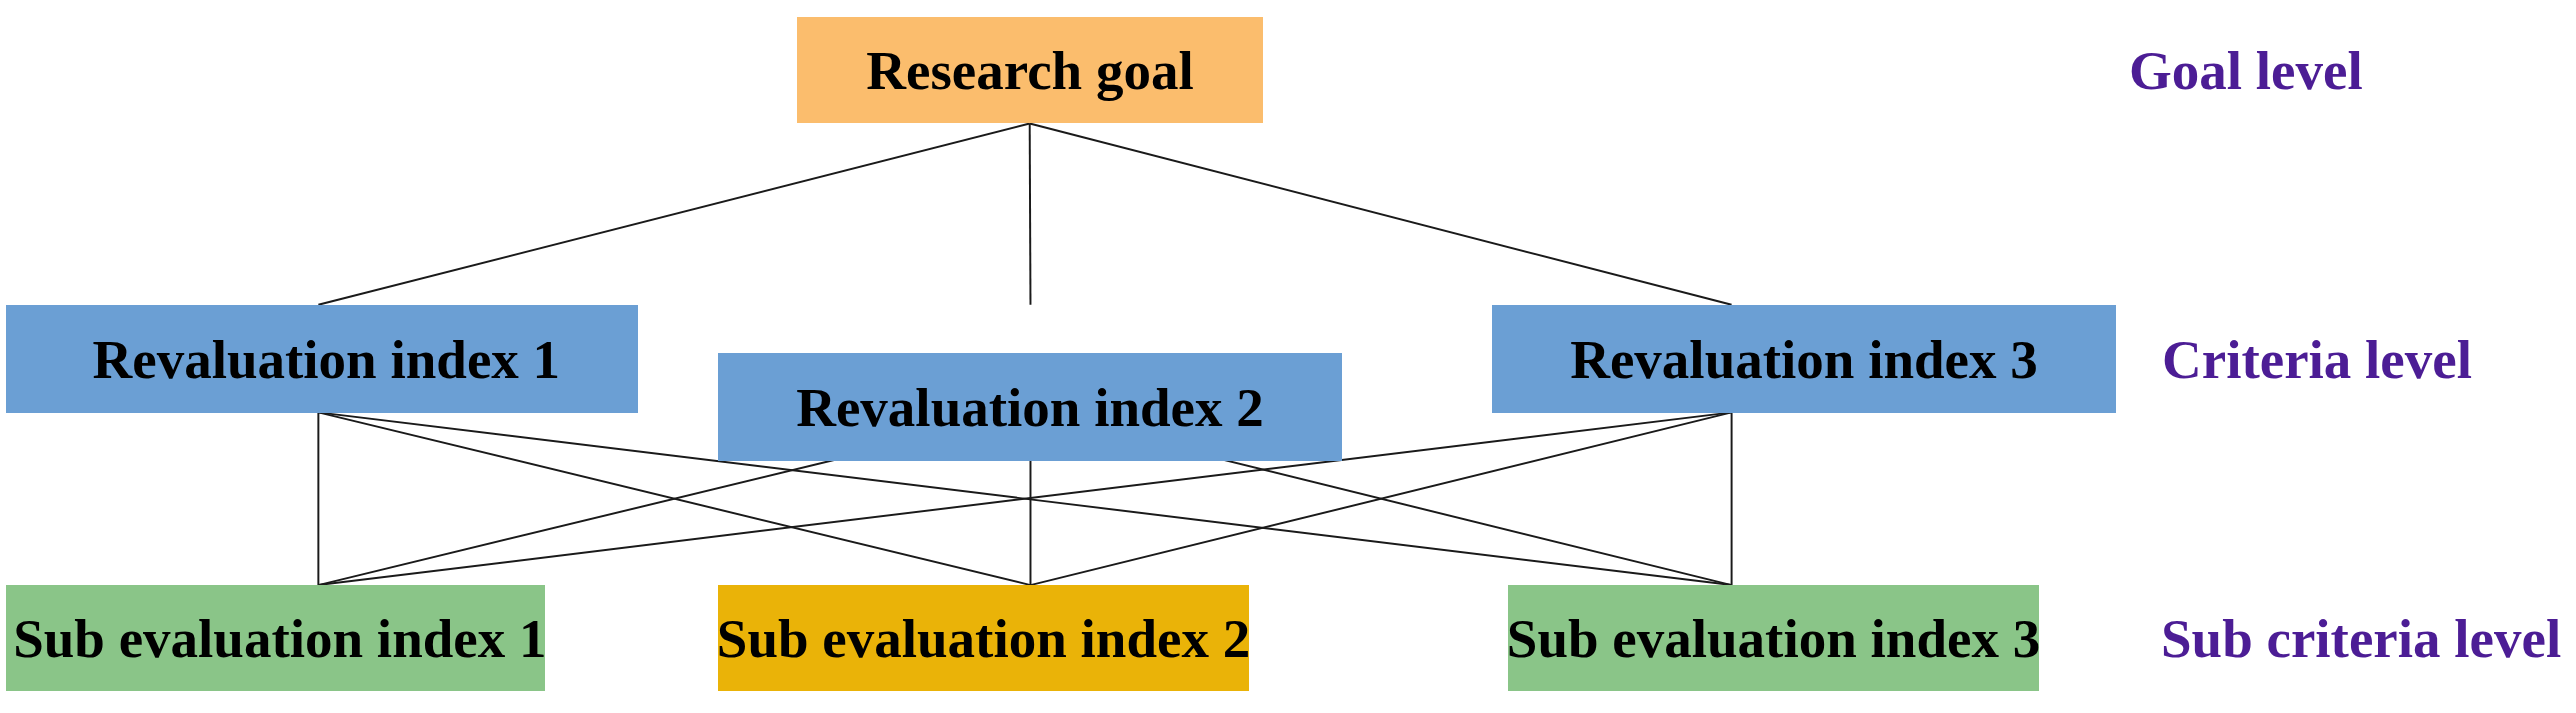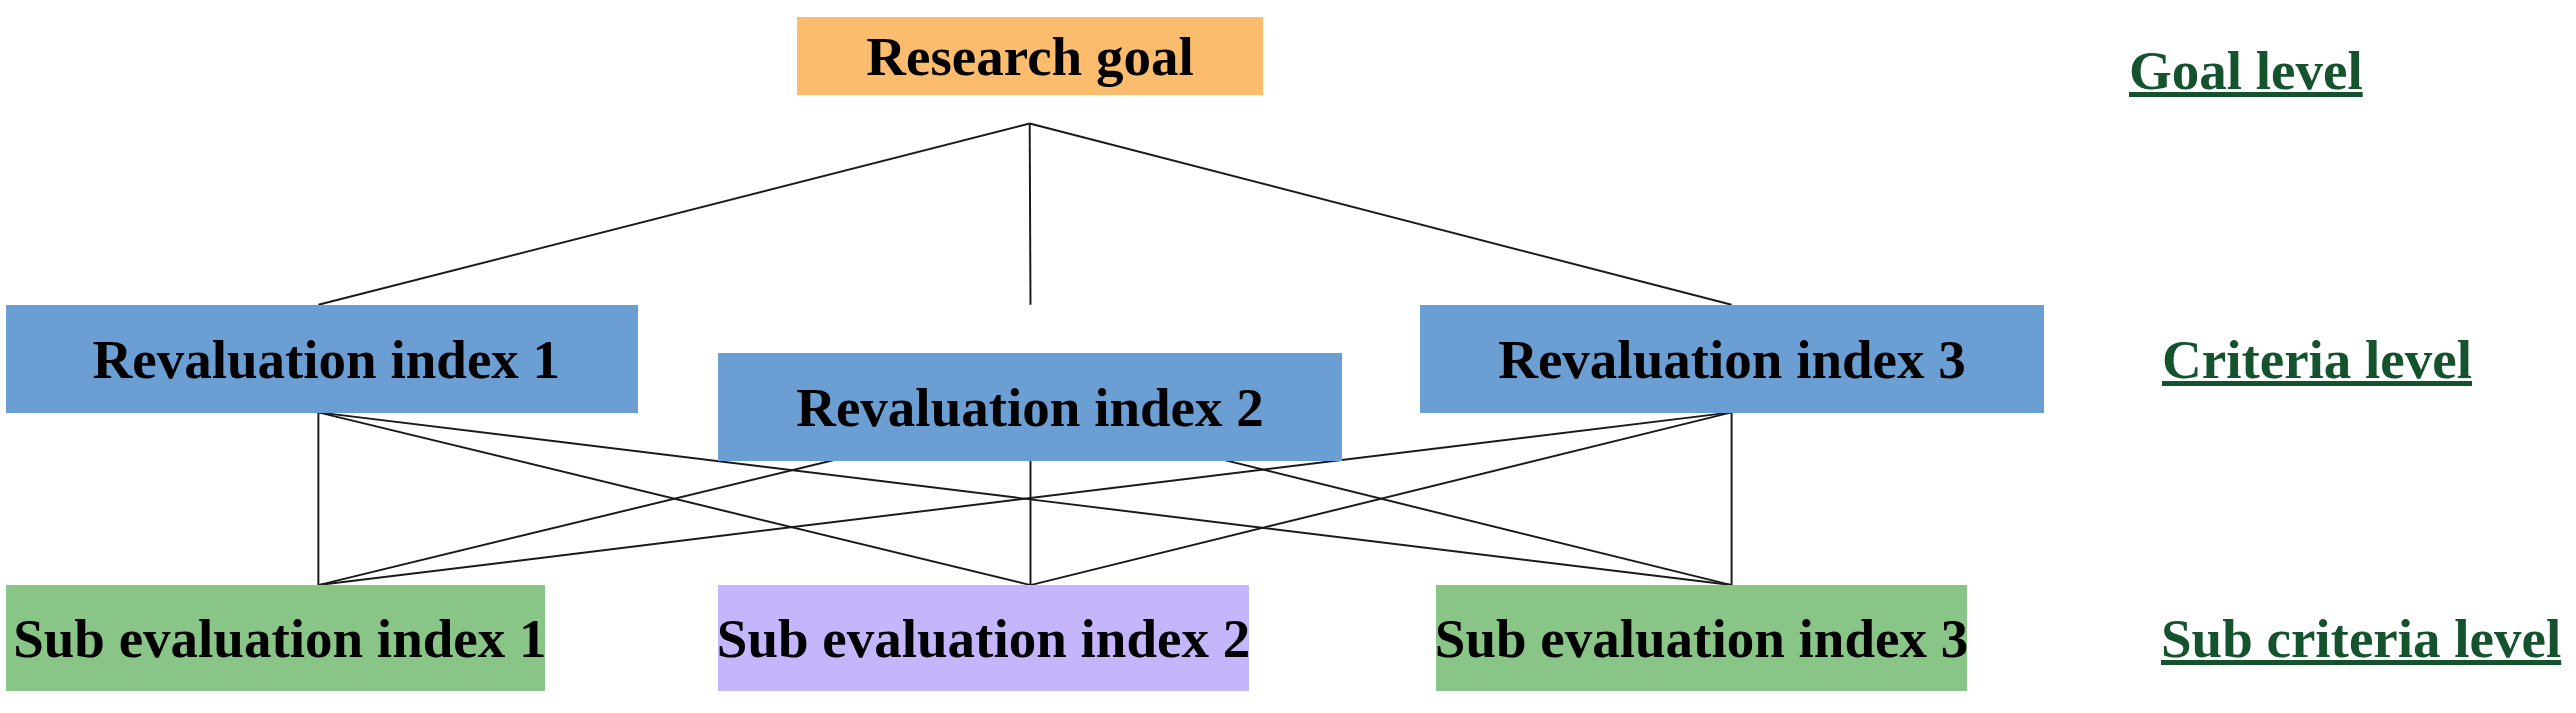--- a/index.html
+++ b/index.html
@@ -27,40 +27,39 @@
     z-index: 2;
     display: flex;
     align-items: center;
     justify-content: center;
     font-weight: bold;
     font-size: 55px;
     color: #000000;
     white-space: nowrap;
     line-height: 1;
   }
-  .n-goal     { left: 797px; top: 17.3px;  width: 466px; height: 78px; }
+  .n-goal     { left: 797px; top: 17.3px;  width: 466px; height: 106px; }
   .row-criteria { top: 305px; height: 108px; width: 624px; }
   .row-sub      { top: 585px; height: 106px; width: 531px; }
   .col-1 { left: 6.3px; padding-left: 8px; }
   .col-2 { left: 718px; }
-  .col-3 { left: 1420px; }
+  .col-3 { left: 1492px; }
   .level-label {
     position: absolute;
     z-index: 2;
     left: 2129px;
     width: 447px;
     display: flex;
     align-items: center;
     justify-content: flex-start;
     font-weight: bold;
     font-size: 55px;
-    color: #14532d;
+    color: #4c1d95;
     white-space: nowrap;
     line-height: 1;
-    text-decoration: underline;
   }
   .lbl-goal     { top: 17.3px;  height: 106px; }
   .lbl-criteria { top: 305px; height: 108px; margin-left: 33px; }
   .lbl-sub      { top: 585px; height: 106px; margin-left: 32px; }
 </style>
 </head>
 <body>
 
 <div class="canvas">
 
@@ -82,21 +81,21 @@
   <div class="node n-goal" style="background-color: rgb(251, 189, 109);">Research goal</div>
 
   <div class="node row-criteria col-1" style="background-color: rgb(107, 159, 212);">Revaluation index 1</div>
 
   <div class="node row-criteria col-2" style="background-color: rgb(107, 159, 212); margin-top: 48px;">Revaluation index 2</div>
 
   <div class="node row-criteria col-3" style="background-color: rgb(107, 159, 212);">Revaluation index 3</div>
 
   <div class="node row-sub col-1" style="background-color: rgb(138, 197, 136);">Sub evaluation index 1</div>
 
-  <div class="node row-sub col-2" style="background-color: #c4b5fd;">Sub evaluation index 2</div>
+  <div class="node row-sub col-2" style="background-color: #eab308;">Sub evaluation index 2</div>
 
   <div class="node row-sub col-3" style="background-color: rgb(138, 197, 136); margin-left: 16px;">Sub evaluation index 3</div>
 
   <div class="level-label lbl-goal">Goal level</div>
 
   <div class="level-label lbl-criteria">Criteria level</div>
 
   <div class="level-label lbl-sub">Sub criteria level</div>
 
 </div>

